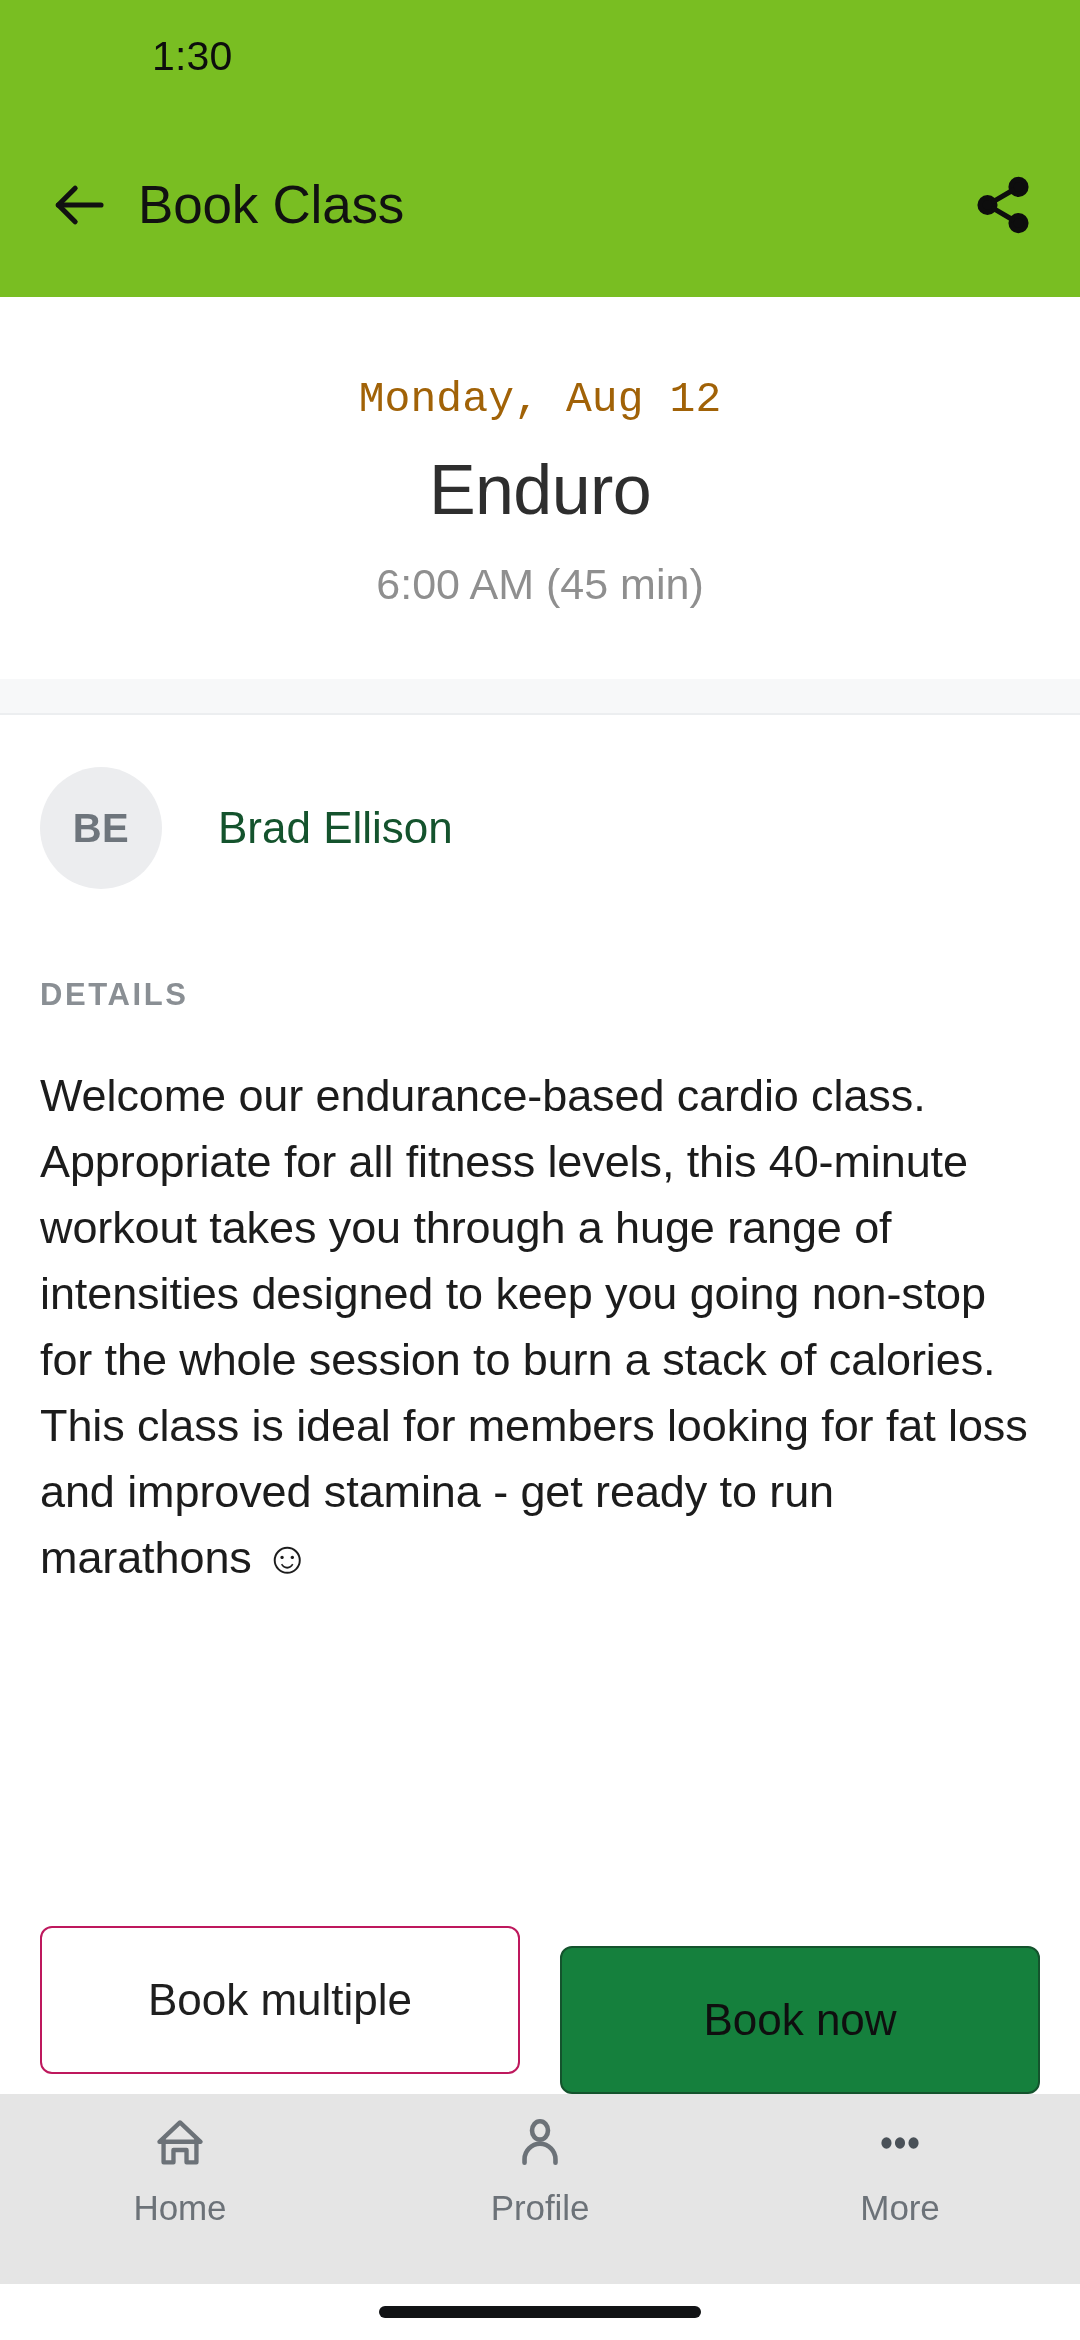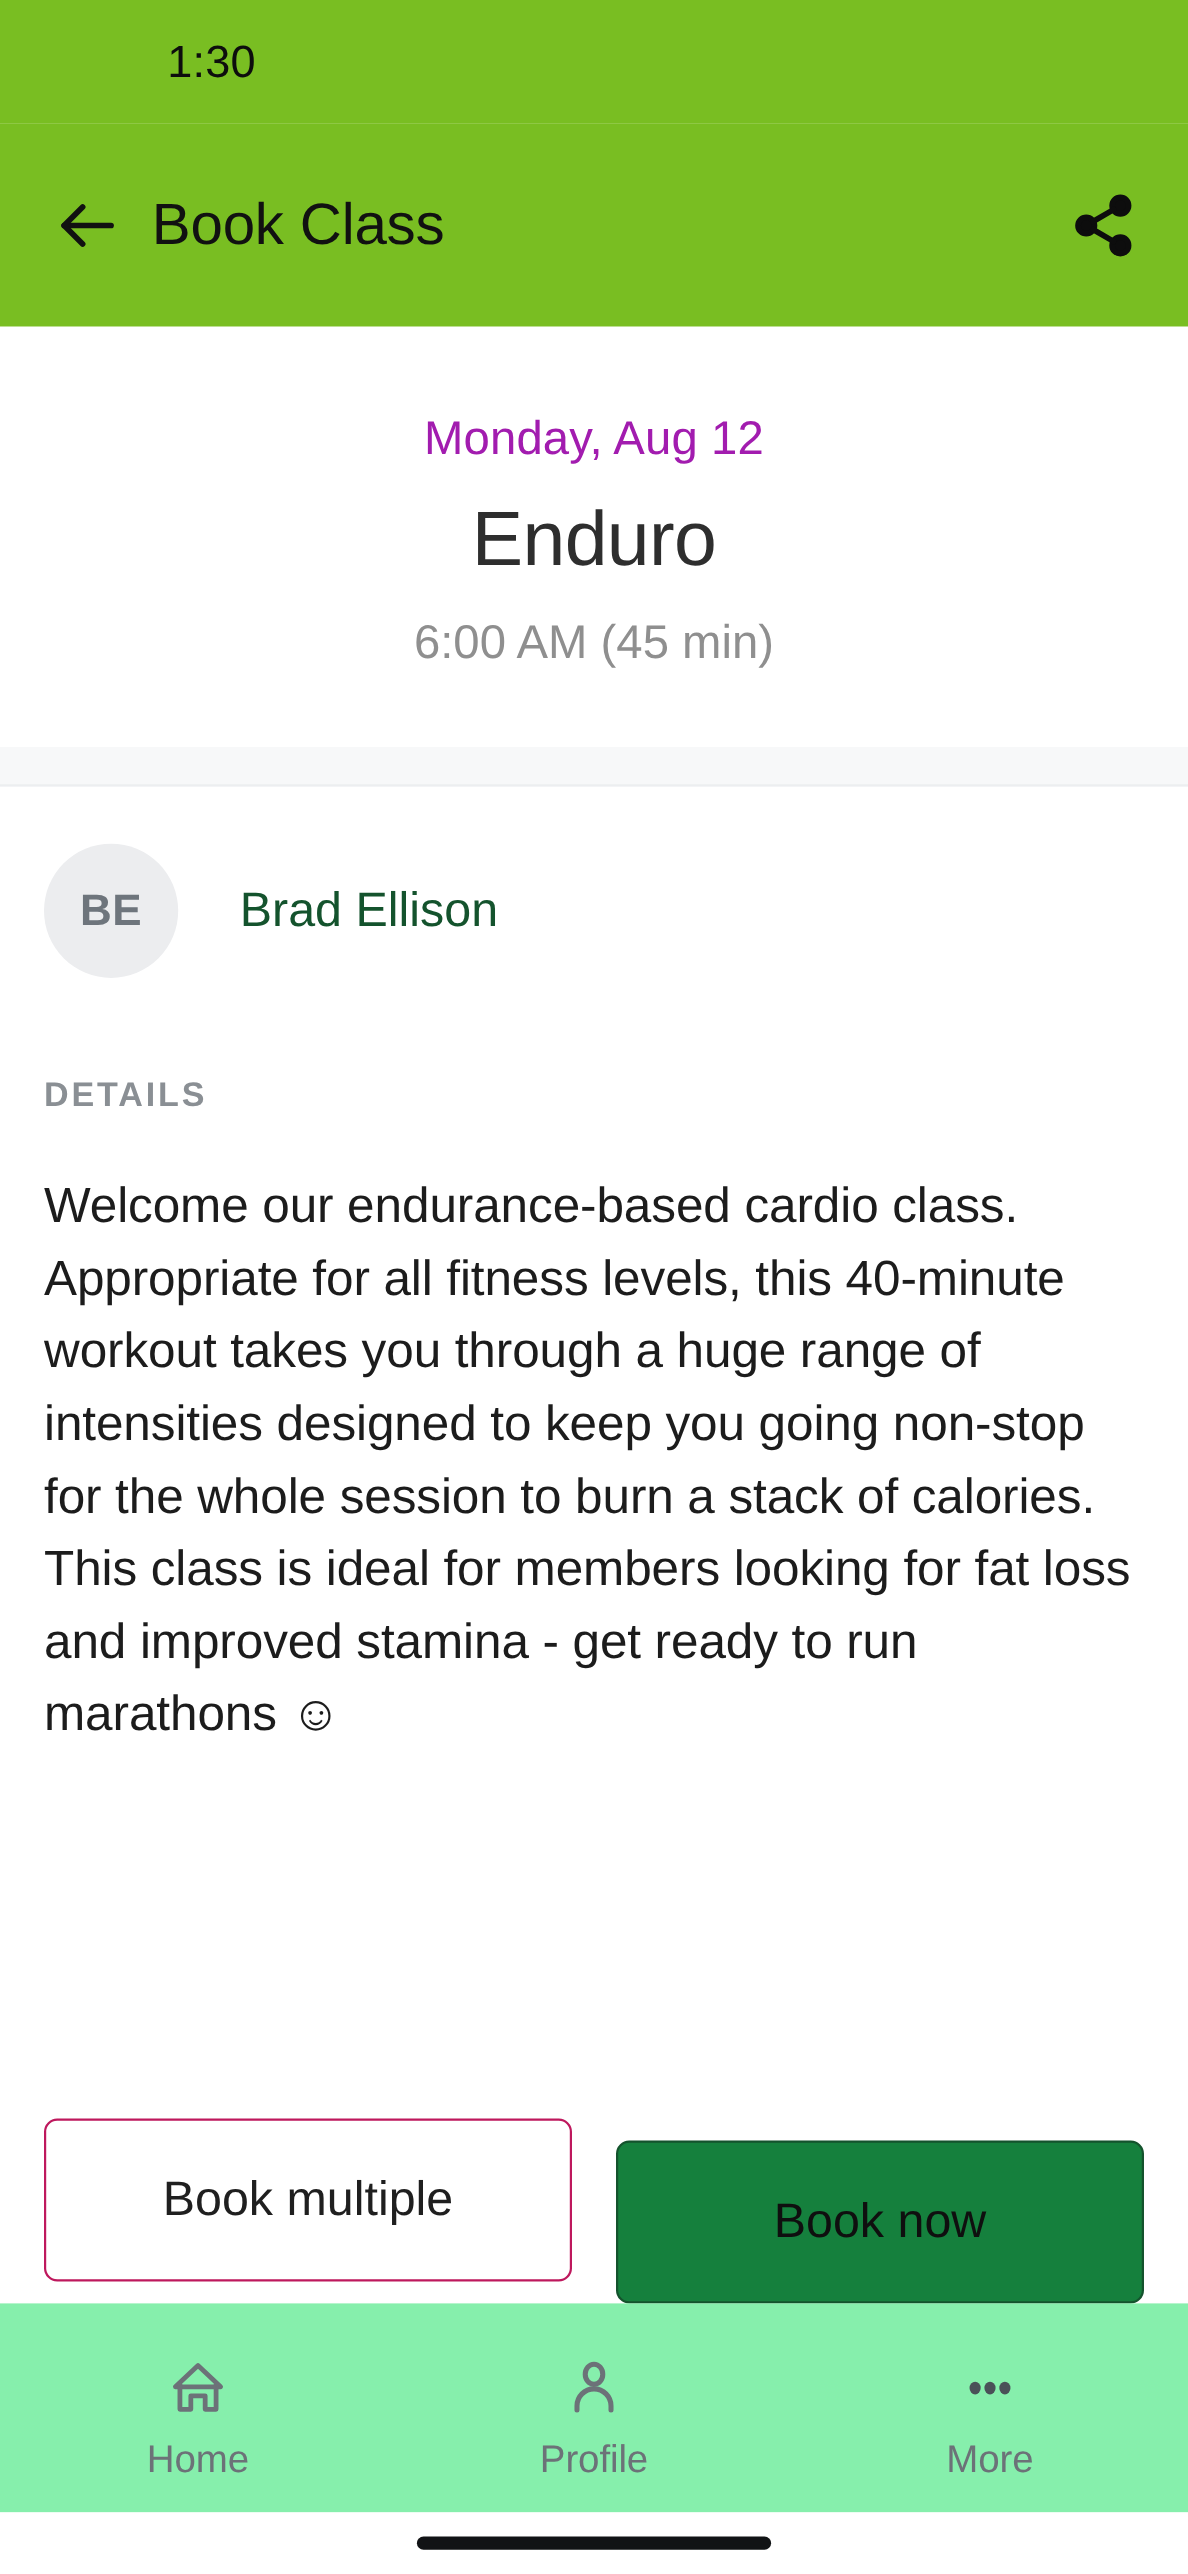--- a/index.html
+++ b/index.html
@@ -72,22 +72,23 @@
 
   
   .class-header {
     background: #ffffff;
     padding: 78px 40px 70px;
     text-align: center;
     flex-shrink: 0;
   }
   .class-date {
     font-size: 43px;
-    color: #a21caf;
+    color: #a16207;
     letter-spacing: 0.1px;
+    font-family: Liberation Mono, monospace;
   }
   .class-name {
     font-size: 70px;
     color: #2e2e2e;
     margin-top: 26px;
     letter-spacing: -0.6px;
   }
   .class-time {
     font-size: 43px;
     color: #8f8f8f;
@@ -193,24 +194,24 @@
   .btn-filled {
     background: #15803d;
     border: 2px solid #14532d;
     color: #0f0f0f;
     margin-top: 20px;
   }
 
   
   .bottom-nav {
     height: 190px;
-    background: #86efac;
+    background: #e5e5e5;
     display: flex;
     align-items: flex-start;
-    padding-top: 44px;
+    padding-top: 16px;
     flex-shrink: 0;
     margin-top: auto;
   }
   .nav-item {
     flex: 1;
     display: flex;
     flex-direction: column;
     align-items: center;
     cursor: pointer;
   }

